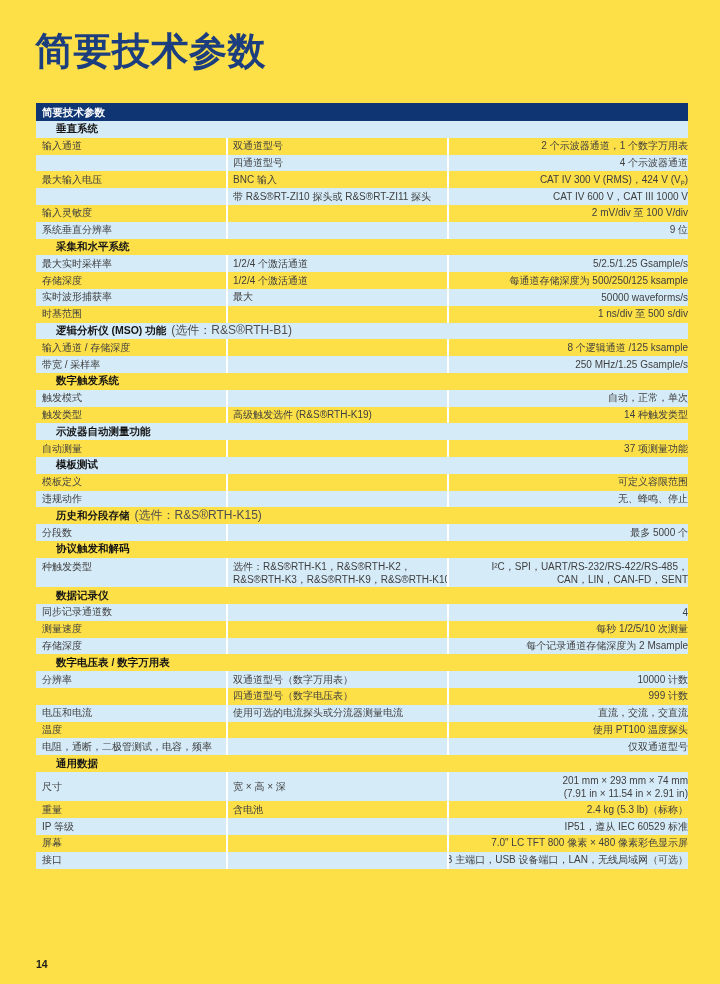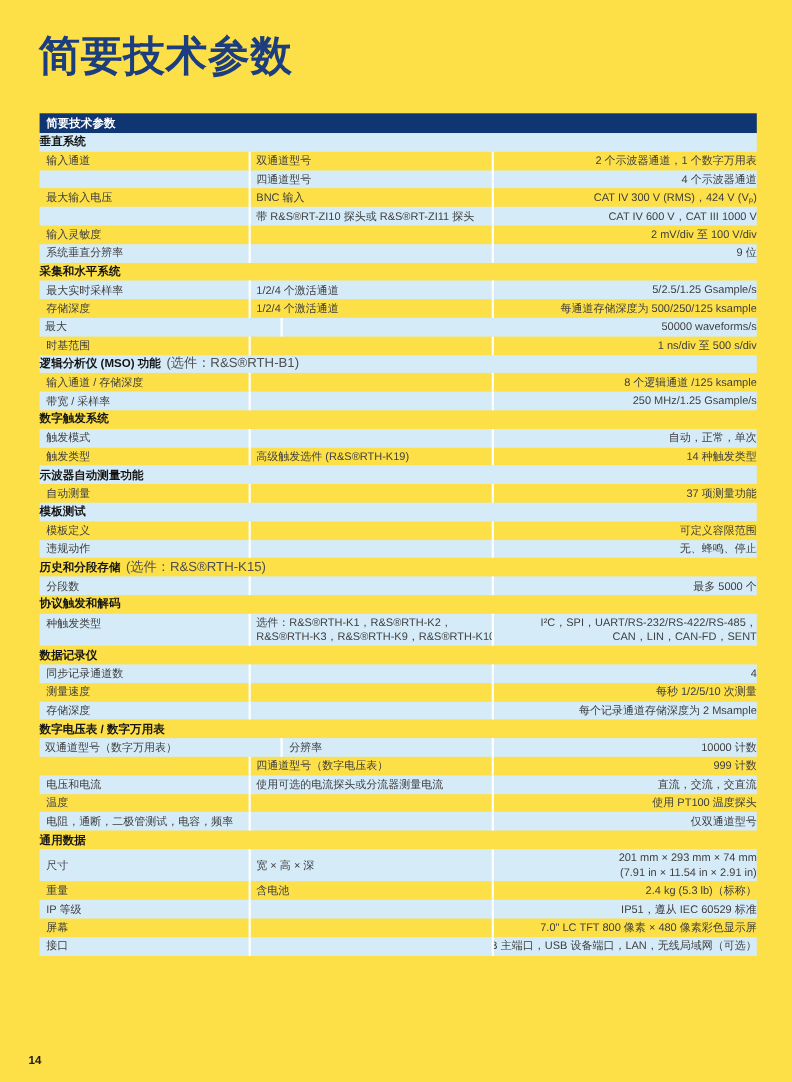--- a/index.html
+++ b/index.html
@@ -25,24 +25,24 @@
 
   .c { display:flex; flex-direction:column; justify-content:center; align-items:flex-start;
        box-sizing:border-box; overflow:hidden; white-space:nowrap; }
   .c1 { width:192px; padding-left:6px; border-right:2px solid #ffffff;text-align:center; }
   .c2 { width:221px; padding-left:5px; border-right:2px solid #ffffff; }
   .c3 { flex:1; padding-left:5px;align-items:flex-end; }
   .row.top .c { justify-content:flex-start; padding-top:2.5px; }
   .line { line-height:13px; }
 
   .row.section { flex-direction:row; align-items:center; }
-  .sec-title { font-weight:bold; color:#151515; font-size:10.5px; padding-left:0; white-space:nowrap; }
+  .sec-title { font-weight:bold; color:#151515; font-size:10.5px; padding-left:20px; white-space:nowrap; }
   .sec-note { color:#4f4f4f; font-size:12px; padding-left:5px; white-space:nowrap; }
 
-  .page-number { position:absolute; left:26px; top:958px; font-size:10.5px; font-weight:bold; color:#1b1b1b; }
+  .page-number { position:absolute; left:36px; top:958px; font-size:10.5px; font-weight:bold; color:#1b1b1b; }
 </style>
 </head>
 <body>
 
 <div class="page">
   <h1 class="page-title">简要技术参数</h1>
 
   <div class="spec-table">
     <div class="thead">
       <span>简要技术参数</span>
@@ -128,20 +128,23 @@
             <span>存储深度</span>
           </div>
           <div class="c c2">
             <span>1/2/4 个激活通道</span>
           </div>
           <div class="c c3">
             <span>每通道存储深度为 500/250/125 ksample</span>
           </div>
         </div>
         <div class="row data blue">
+          <div class="c c1">
+            <span>实时波形捕获率</span>
+          </div>
           <div class="c c2">
             <span>最大</span>
           </div>
           <div class="c c3">
             <span>50000 waveforms/s</span>
           </div>
         </div>
         <div class="row data white">
           <div class="c c1">
             <span>时基范围</span>
@@ -285,25 +288,25 @@
           </div>
           <div class="c c2"></div>
           <div class="c c3">
             <span>每个记录通道存储深度为 2 Msample</span>
           </div>
         </div>
         <div class="row section white">
           <span class="sec-title">数字电压表 / 数字万用表</span>
         </div>
         <div class="row data blue">
+          <div class="c c1">
+            <span>分辨率</span>
+          </div>
           <div class="c c2">
             <span>双通道型号（数字万用表）</span>
-          </div>
-          <div class="c c1">
-            <span>分辨率</span>
           </div>
           <div class="c c3">
             <span>10000 计数</span>
           </div>
         </div>
         <div class="row data white">
           <div class="c c1"></div>
           <div class="c c2">
             <span>四通道型号（数字电压表）</span>
           </div>

